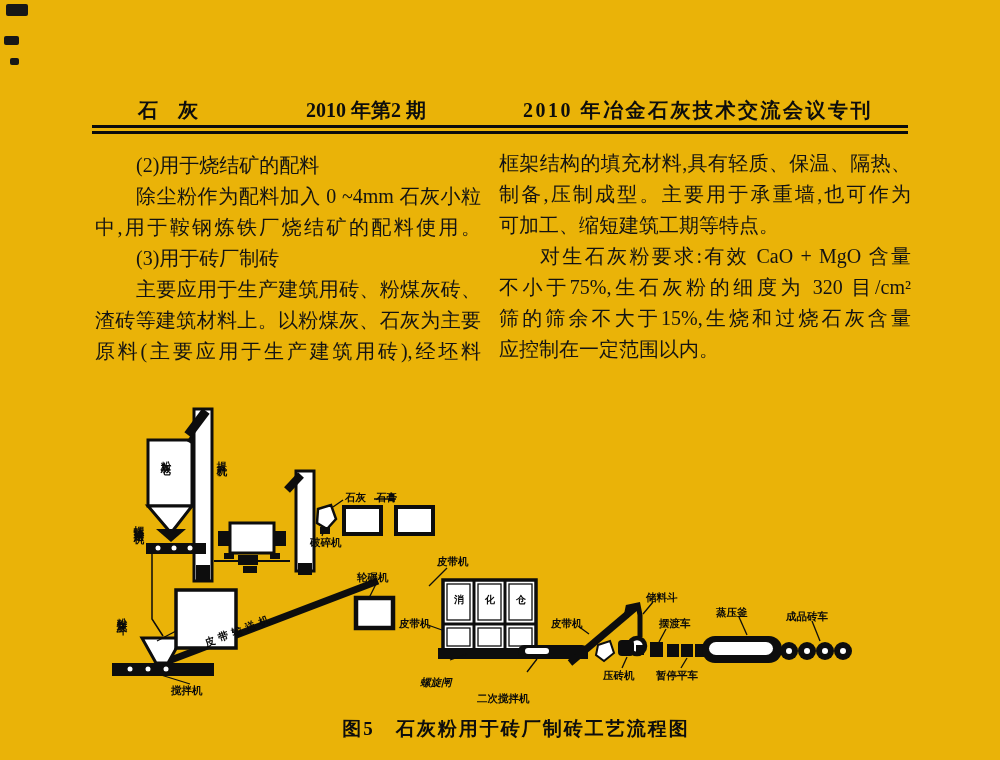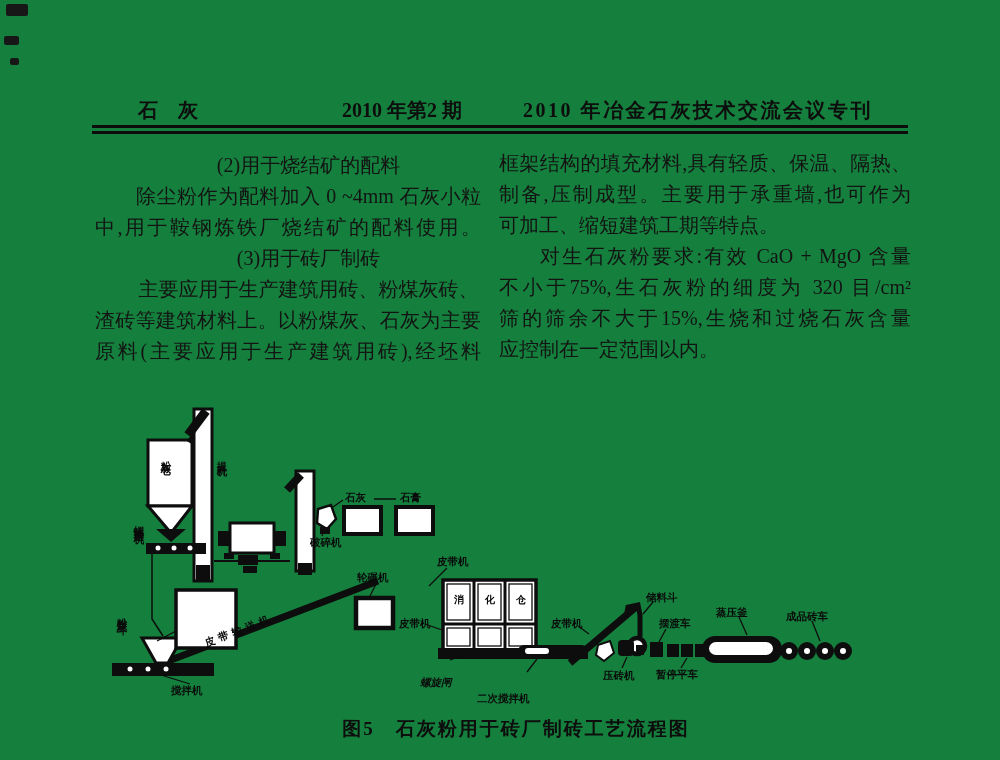--- a/index.html
+++ b/index.html
@@ -1,46 +1,46 @@
 <!DOCTYPE html>
 <html><head>
 <meta charset="utf-8">
 <style>
   html,body{margin:0;padding:0;background:#e8e8e8;}
-  .page{position:relative;width:1000px;height:760px;background:#15803d;
+  .page{position:relative;width:1000px;height:760px;background:#eab308;
         font-family:"Liberation Serif","DejaVu Serif",serif;color:#111;overflow:hidden;}
   .art{position:absolute;background:#171717;border-radius:2px;}
   .hdr{position:absolute;top:97px;font-size:20px;font-weight:bold;white-space:nowrap;color:#0d0d0d;}
   .hdr.spread{letter-spacing:2.5px;}
   .rule{position:absolute;left:92px;width:816px;height:3px;background:#0c0c0c;}
   .col{position:absolute;font-size:20px;line-height:31px;color:#131313;}
   .col .ln{width:100%;height:31px;overflow:hidden;white-space:nowrap;}
   .col .fill{text-align:justify;text-align-last:justify;white-space:normal;}
-  .col .ind{text-indent:41px;text-align:center;}
+  .col .ind{text-indent:41px;}
   #diagram{position:absolute;left:0;top:405px;width:1000px;height:310px;}
   #diagram svg{position:absolute;left:0;top:0;}
   .dlabel{position:absolute;font-size:10.5px;font-weight:bold;line-height:1.1;
           font-family:"Liberation Sans","DejaVu Sans",sans-serif;color:#0a0a0a;white-space:nowrap;}
   .v{writing-mode:vertical-rl;text-orientation:upright;letter-spacing:2px;}
   .rot{transform:rotate(-21deg);transform-origin:left center;letter-spacing:4px;}
   .cellchar{font-size:10px;font-weight:bold;}
   .caption{position:absolute;top:716px;left:16px;width:100%;text-align:center;
            font-size:19px;font-weight:bold;letter-spacing:2px;color:#0d0d0d;}
 </style>
 </head>
 <body>
 
 <div class="page">
 
   <div class="art" style="left:6px;top:4px;width:22px;height:12px;"></div>
   <div class="art" style="left:4px;top:36px;width:15px;height:9px;"></div>
   <div class="art" style="left:10px;top:58px;width:9px;height:7px;"></div>
 
   <div class="hdr" style="left:138px;">石　灰</div>
-  <div class="hdr" style="left:306px;margin-left:36px;">2010 年第2 期</div>
+  <div class="hdr" style="left:306px;">2010 年第2 期</div>
   <div class="hdr spread" style="left:523px;">2010 年冶金石灰技术交流会议专刊</div>
   <div class="rule" style="top:125px;"></div>
   <div class="rule" style="top:131px;"></div>
 
   <div class="col" style="left:95px;top:150px;width:386px;">
     <div class="ln ind">(2)用于烧结矿的配料</div>
     <div class="ln ind fill">除尘粉作为配料加入 0 ~4mm 石灰小粒</div>
     <div class="ln fill">中,用于鞍钢炼铁厂烧结矿的配料使用。</div>
     <div class="ln ind">(3)用于砖厂制砖</div>
     <div class="ln ind fill">主要应用于生产建筑用砖、粉煤灰砖、水</div>
@@ -202,35 +202,35 @@
           <line x1="176" y1="226" x2="157" y2="236"></line>
         </g>
       </g>
     </svg>
 
     <div class="dlabel v" style="left:160px;top:48px;">粉灰仓</div>
     <div class="dlabel v" style="left:216px;top:48px;">提升机</div>
     <div class="dlabel v" style="left:133px;top:112px;">螺旋输送机</div>
     <div class="dlabel" style="left:310px;top:132px;">破碎机</div>
     <div class="dlabel" style="left:345px;top:87px;">石灰</div>
-    <div class="dlabel" style="left:400px;top:87px;">石膏</div>
+    <div class="dlabel" style="left:376px;top:87px;">石膏</div>
     <div class="dlabel rot" style="left:205px;top:233px;">皮带输送机</div>
     <div class="dlabel" style="left:357px;top:167px;">轮碾机</div>
     <div class="dlabel" style="left:437px;top:151px;">皮带机</div>
     <div class="dlabel" style="left:399px;top:213px;">皮带机</div>
     <div class="dlabel cellchar" style="left:454px;top:189px;">消</div>
     <div class="dlabel cellchar" style="left:485px;top:189px;">化</div>
     <div class="dlabel cellchar" style="left:516px;top:189px;">仓</div>
     <div class="dlabel" style="left:420px;top:272px;font-style:italic;">螺旋闸</div>
     <div class="dlabel" style="left:477px;top:268px;margin-top:20px;">二次搅拌机</div>
     <div class="dlabel" style="left:551px;top:213px;">皮带机</div>
     <div class="dlabel" style="left:646px;top:187px;">储料斗</div>
     <div class="dlabel" style="left:659px;top:213px;">摆渡车</div>
     <div class="dlabel" style="left:603px;top:265px;">压砖机</div>
-    <div class="dlabel" style="left:656px;top:265px;font-family:Liberation Mono, monospace;">暂停平车</div>
+    <div class="dlabel" style="left:656px;top:265px;">暂停平车</div>
     <div class="dlabel" style="left:716px;top:202px;">蒸压釜</div>
     <div class="dlabel" style="left:786px;top:206px;">成品砖车</div>
     <div class="dlabel v" style="left:116px;top:205px;">粉煤灰斗</div>
     <div class="dlabel" style="left:171px;top:280px;text-align:right;">搅拌机</div>
   </div>
 
   <div class="caption">图5　石灰粉用于砖厂制砖工艺流程图</div>
 
 </div>
 

